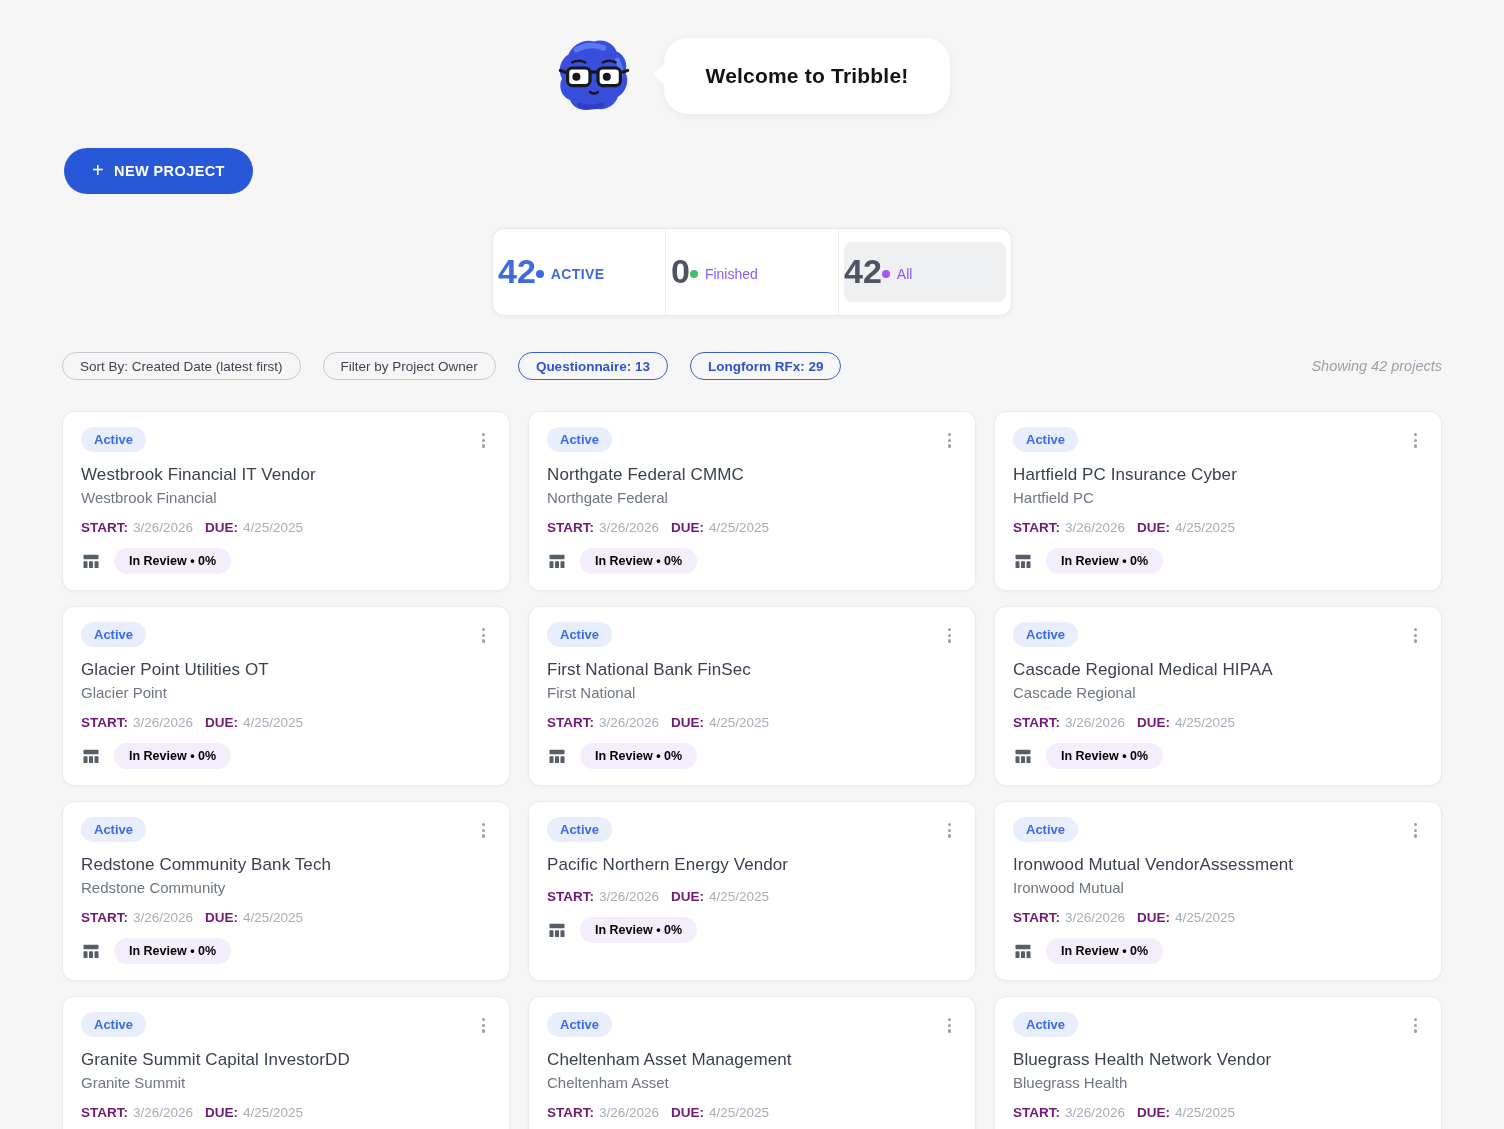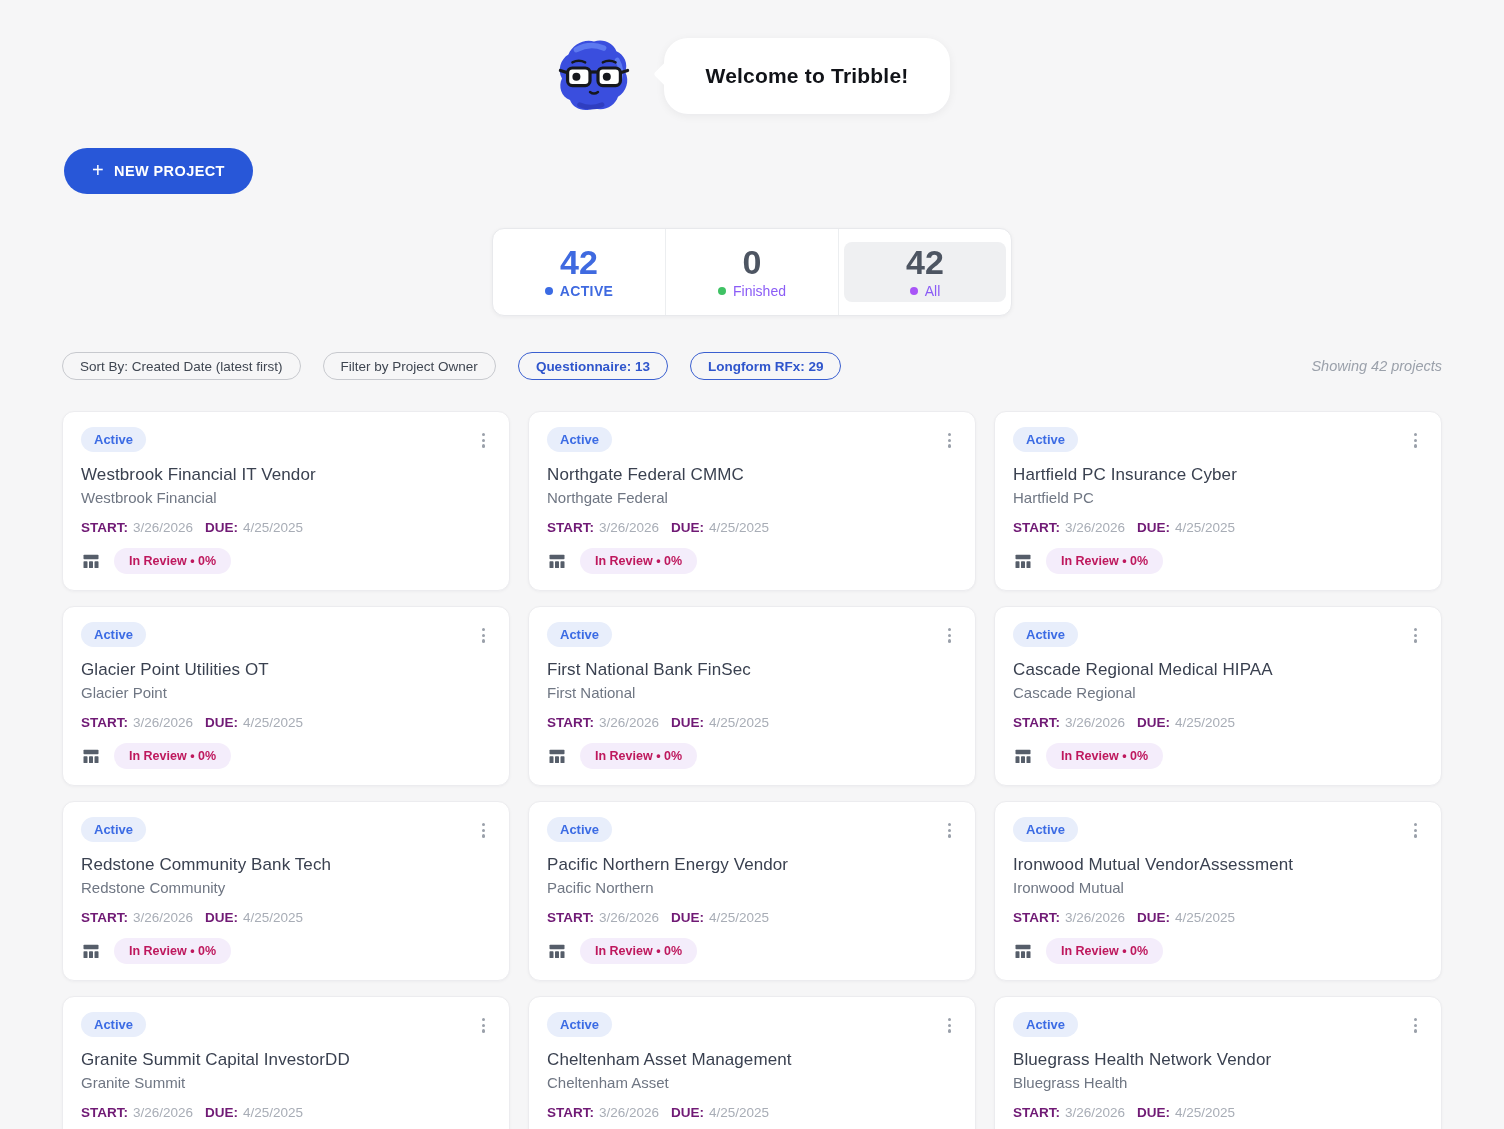--- a/index.html
+++ b/index.html
@@ -108,23 +108,21 @@
     justify-content: center;
     cursor: pointer;
   }
   .stat.seg-finished { border-left: 1px solid #eceef0; border-right: 1px solid #eceef0; }
   .stat-inner {
     flex: 1;
     align-self: stretch;
     margin: 13px 5px;
     border-radius: 8px;
     display: flex;
-    flex-direction: column;
-    align-items: center;
-    justify-content: center;
+    align-items: center;
   }
   .seg-all .stat-inner { background: #eff0f2; }
   .stat-value { font-size: 34px; font-weight: 700; line-height: 1.05; color: #4d5562; }
   .stat-value.blue { color: #3f6ae0; }
   .stat-label { margin-top: 3px; display: flex; align-items: center; gap: 7px; font-size: 14px; color: #8b5cf6; }
   .stat-label.blue { color: #3f6ae0; font-weight: 600; letter-spacing: 0.4px; }
   .dot { width: 8px; height: 8px; border-radius: 50%; display: inline-block; }
   .dot.blue { background: #3b6be4; }
   .dot.green { background: #3fc264; }
   .dot.purple { background: #a855f7; }
@@ -209,21 +207,21 @@
   }
   .card-subtitle { margin-top: 4px; font-size: 15px; color: #6f7683; }
   .card-dates { margin-top: 14px; font-size: 13.5px; display: flex; align-items: center; }
   .date-label { color: #701a75; font-weight: 700; }
   .date-value { color: #a8adb6; margin-left: 5px; }
   .date-gap { width: 12px; }
   .card-foot { margin-top: 13px; display: flex; align-items: center; gap: 13px; }
   .table-icon { width: 20px; height: 20px; flex: 0 0 auto; }
   .badge-review {
     background: #f4edfb;
-    color: #be185d;
+    color: #000000;
     font-size: 12.5px;
     font-weight: 700;
     padding: 6px 15px;
     border-radius: 14px;
     text-align: right;
   }
 </style>
 </head>
 <body>
 
@@ -503,21 +501,20 @@
   <div class="card">
     <div class="card-head">
       <span class="badge-active">Active</span>
       <span class="kebab">
             <i></i>
             <i></i>
             <i></i>
           </span>
     </div>
     <div class="card-title">Pacific Northern Energy Vendor</div>
-    <div class="card-subtitle">Pacific Northern</div>
     <div class="card-dates">
       <span class="date-label">START:</span>
       <span class="date-value">3/26/2026</span>
       <span class="date-gap"></span>
       <span class="date-label">DUE:</span>
       <span class="date-value">4/25/2025</span>
     </div>
     <div class="card-foot">
       <svg class="table-icon" viewBox="0 0 24 24" fill="#565e6a">
         <rect x="3" y="4.5" width="18" height="5.5" rx="1"></rect>

